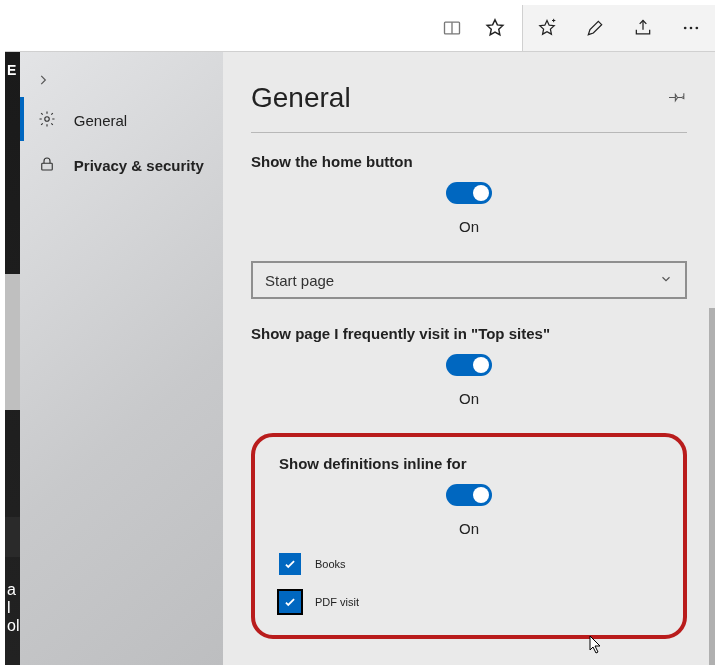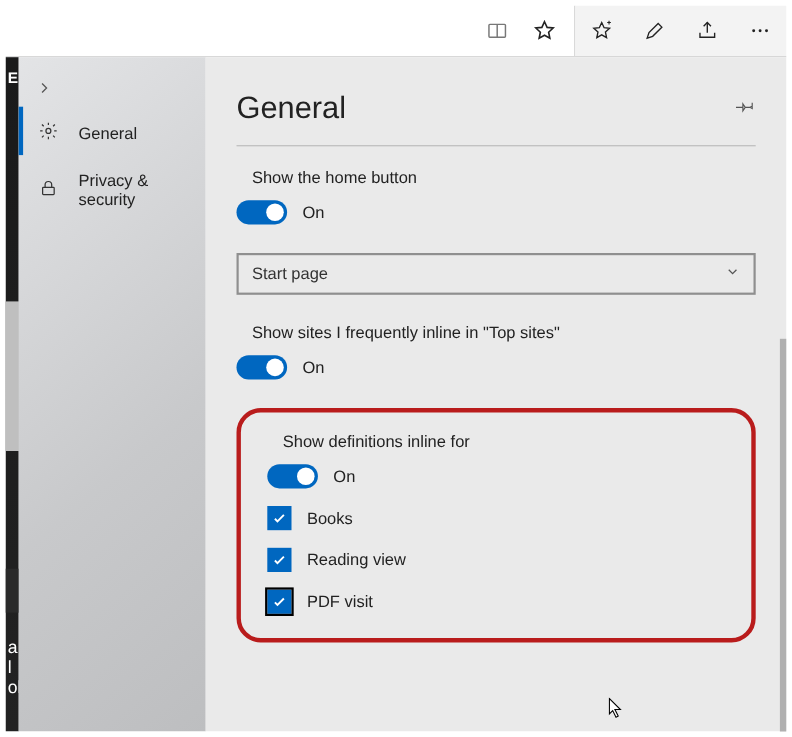--- a/index.html
+++ b/index.html
@@ -18,43 +18,43 @@
 
   .peek { width: 19px; background: linear-gradient(#1a1a1a,#222); position: relative; }
   .peek::before { content:"E"; position:absolute; top:10px; left:2px; color:#fff; font-size:14px; font-weight:600; }
   .peek::after { content:""; position:absolute; top:222px; left:0; width:19px; height:136px; background:#bfbfbf; }
   .peek .kb { position:absolute; bottom:108px; left:0; width:19px; height:40px; background:#2a2a2a; }
   .peek .txt { position:absolute; bottom:30px; left:2px; color:#fff; font-size:16px; line-height:18px; font-weight:400; }
 
   .sidebar { position:relative; width:261px; background: linear-gradient(140deg,#e3e4e6,#c8c9cb 60%,#bdbec0); padding-top:10px; }
   .sidebar .blue-edge { position:absolute; left:0; top:45px; width:4px; height:44px; background:#0067c0; }
   .sidebar .collapse { height:36px; display:flex; align-items:center; padding-left:16px; }
-  .side-item { display:flex; align-items:center; gap:18px; padding:12px 18px; color:#222; font-size:15px; }
+  .side-item { display:flex; align-items:center; gap:18px; padding:12px 18px; color:#222; font-size:15px;font-weight:bold; }
   .side-item.active { background: rgba(255,255,255,0.00); font-weight:400; }
   .side-item .lbl { }
 
   .content { flex:1; background:#eaeaea; padding:30px 28px 0 28px; position:relative; }
   .content-header { display:flex; align-items:center; justify-content:space-between; padding-bottom:18px; border-bottom:1px solid #b8b8b8; margin-bottom:20px;}
   .content-header h1 { font-size:28px; font-weight:400; color:#222; }
-  .section-title { font-size:15px; font-weight:400; color:#222; margin-bottom:12px;margin-left:14px; }
+  .section-title { font-size:15px; font-weight:700; color:#222; margin-bottom:12px; }
   .row { margin-bottom:26px; }
-  .toggle-row { display:flex; align-items:center; gap:14px; }
+  .toggle-row { display:flex; align-items:center; gap:14px;flex-direction:column; }
 
   .toggle { width:46px; height:22px; border-radius:11px; background:#0067c0; position:relative; }
   .toggle::after{ content:""; position:absolute; right:3px; top:3px; width:16px; height:16px; border-radius:50%; background:#fff; }
   .toggle-label { font-size:15px; color:#222; }
 
-  .select { width:472px; height:38px; border:2px solid #8f8f8f; background:#eaeaea; display:flex; align-items:center; justify-content:space-between; padding:0 12px; font-size:15px; color:#333;}
+  .select { width:436px; height:38px; border:2px solid #8f8f8f; background:#eaeaea; display:flex; align-items:center; justify-content:space-between; padding:0 12px; font-size:15px; color:#333;}
   .select .chev { }
 
   .highlight { border:4px solid #b91c1c; border-radius:22px; padding:18px 24px 22px 24px; margin-top:4px; }
   .check-row { display:flex; align-items:center; gap:14px; margin-top:16px; }
   .checkbox { width:22px; height:22px; background:#0067c0; display:flex; align-items:center; justify-content:center; color:#fff; }
   .checkbox.focused { outline:2px solid #000; outline-offset:0; }
-  .check-label { font-size:15px; color:#222; }
+  .check-label { font-size:11px; color:#222; }
 
   .cursor { position:absolute; left:366px; bottom:6px; }
 
   .scrollbar { position:absolute; right:0; top:256px; width:6px; height:360px; background:#b0b0b0; }
 </style>
 </head>
 <body>
 
 <div class="topbar">
   <div class="addr-area">
@@ -149,21 +149,21 @@
     <div class="row">
       <div class="select">
         <span>Start page</span>
         <span class="chev"><svg width="14" height="14" viewBox="0 0 24 24" fill="none" stroke="#555" stroke-width="2">
               <path d="M6 9l6 6 6-6"></path>
             </svg></span>
       </div>
     </div>
 
     <div class="row">
-      <div class="section-title">Show sites I frequently inline in "Top sites"</div>
+      <div class="section-title">Show page I frequently visit in "Top sites"</div>
       <div class="toggle-row">
         <div class="toggle"></div>
         <span class="toggle-label">On</span>
       </div>
     </div>
 
     <div class="highlight">
       <div class="section-title">Show definitions inline for</div>
       <div class="toggle-row">
         <div class="toggle"></div>
@@ -171,28 +171,20 @@
       </div>
       <div class="check-row">
         <div class="checkbox">
             <svg width="14" height="14" viewBox="0 0 24 24" fill="none" stroke="#fff" stroke-width="3">
               <path d="M5 13l4 4 10-10"></path>
             </svg>
           </div>
         <span class="check-label">Books</span>
       </div>
       <div class="check-row">
-        <div class="checkbox">
-            <svg width="14" height="14" viewBox="0 0 24 24" fill="none" stroke="#fff" stroke-width="3">
-              <path d="M5 13l4 4 10-10"></path>
-            </svg>
-          </div>
-        <span class="check-label">Reading view</span>
-      </div>
-      <div class="check-row">
         <div class="checkbox focused">
             <svg width="14" height="14" viewBox="0 0 24 24" fill="none" stroke="#fff" stroke-width="3">
               <path d="M5 13l4 4 10-10"></path>
             </svg>
           </div>
         <span class="check-label">PDF visit</span>
       </div>
     </div>
 
     <span class="cursor">

